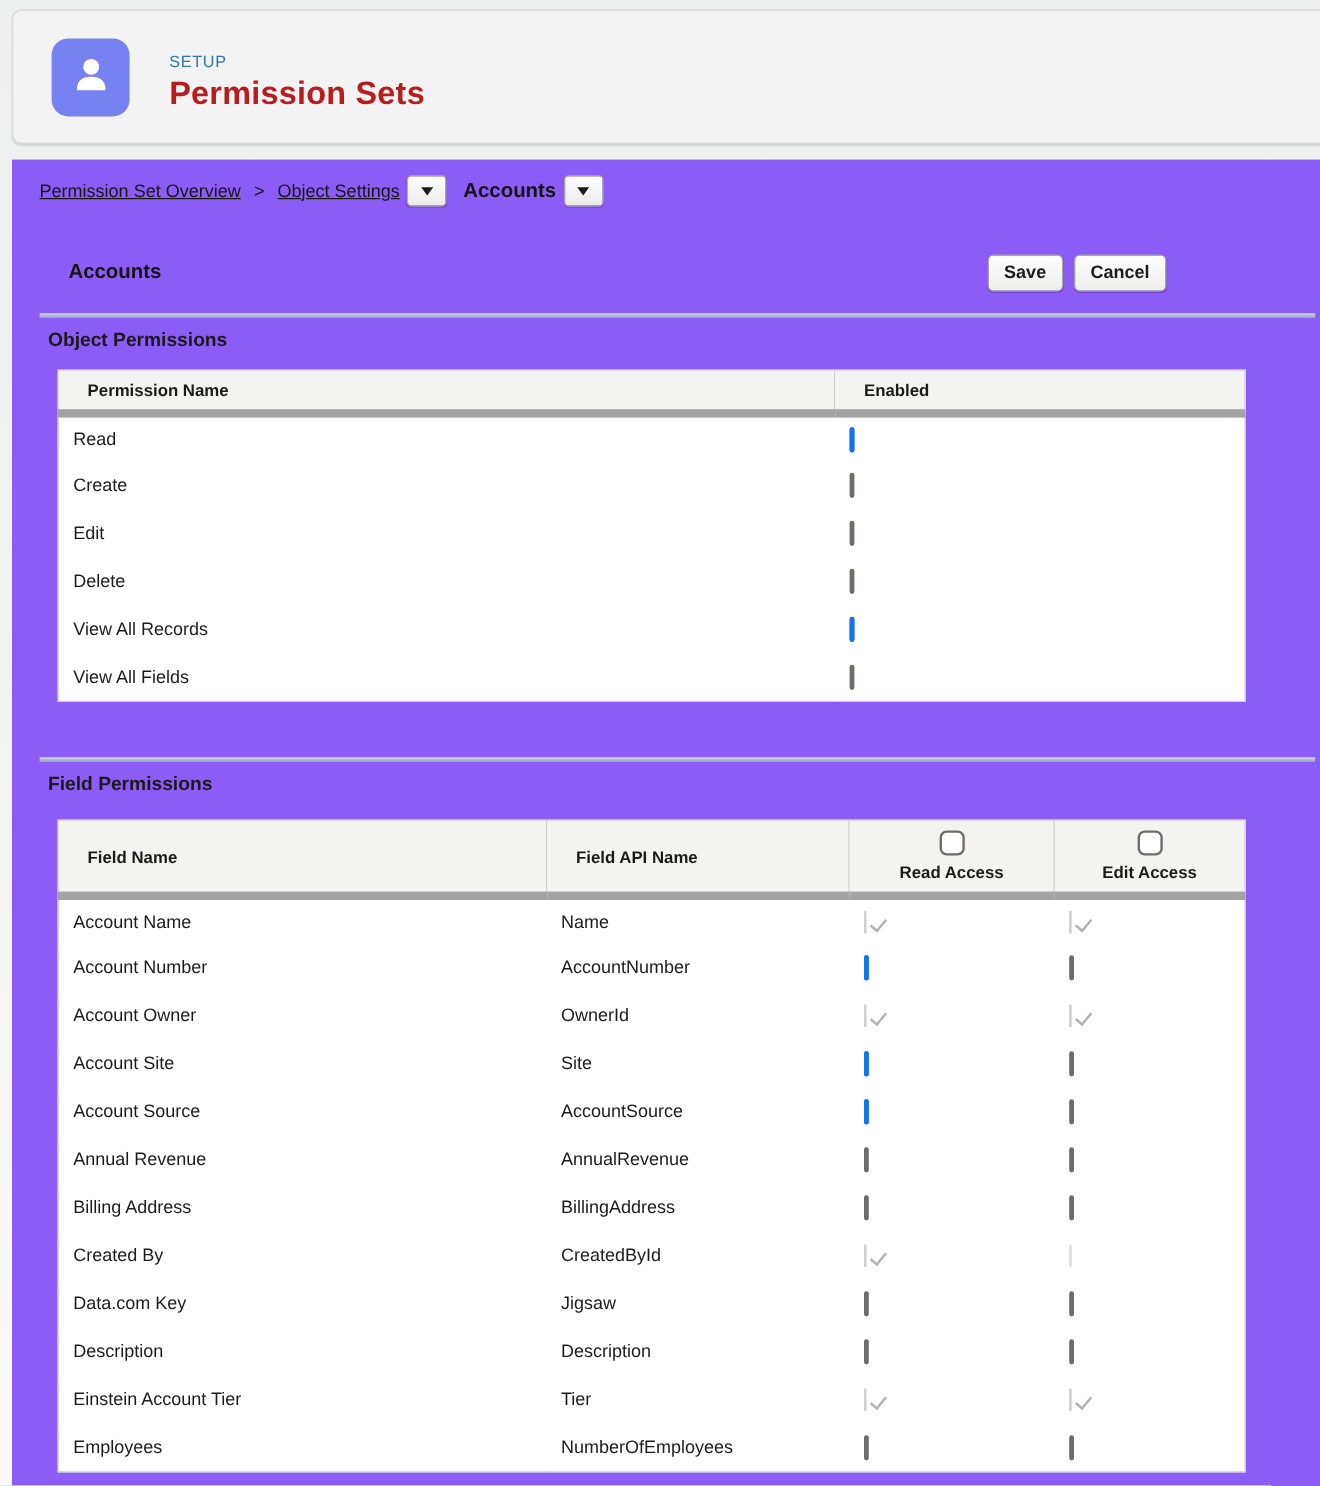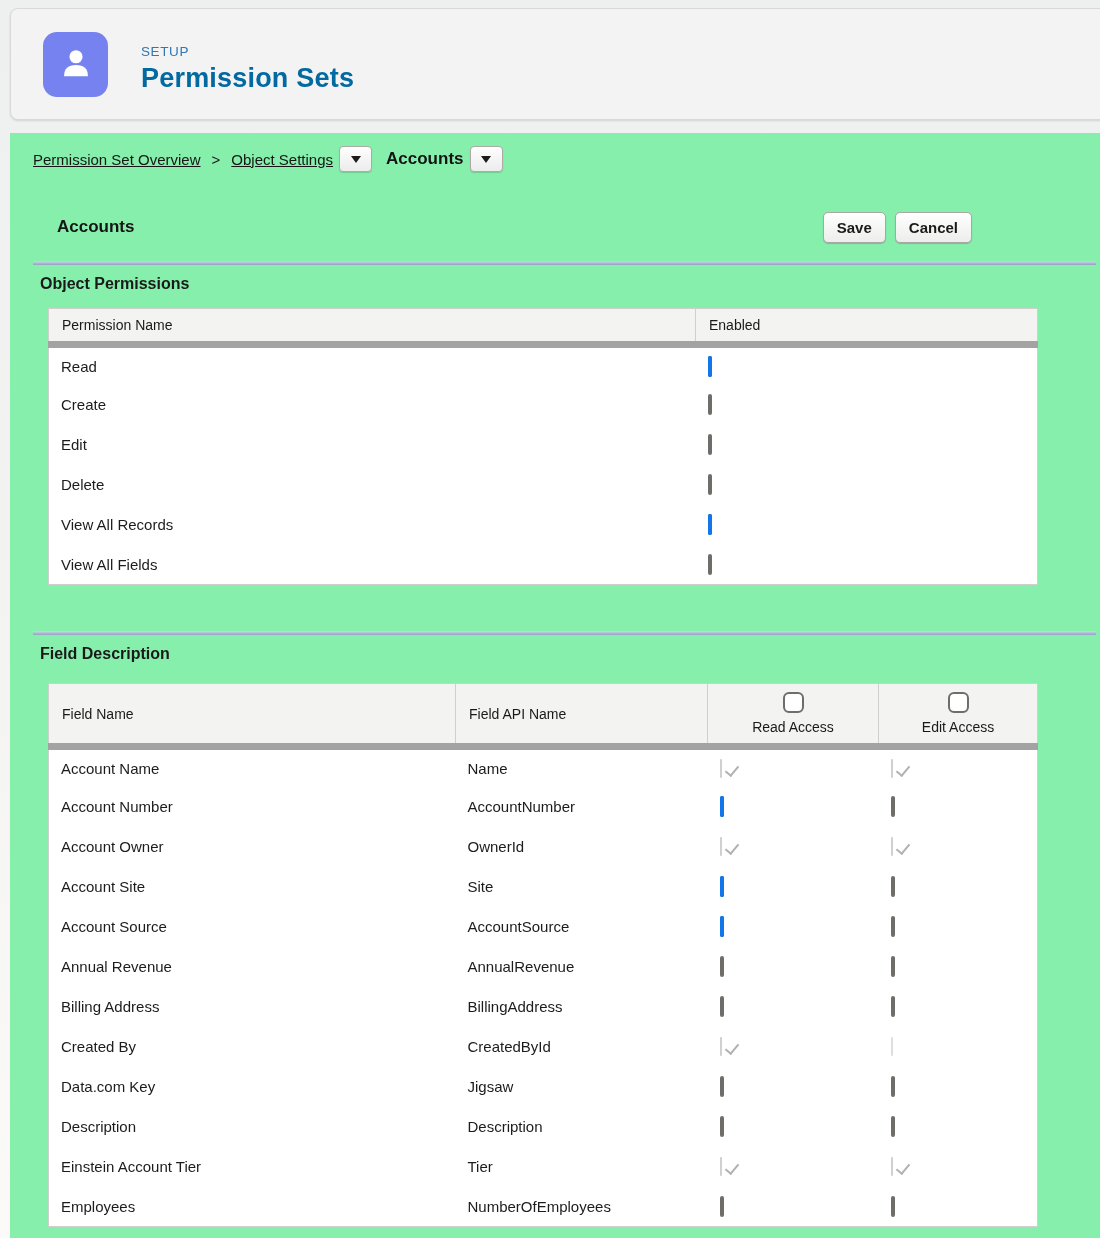--- a/index.html
+++ b/index.html
@@ -15,26 +15,26 @@
     position:absolute; left:10px; top:8px; width:1100px; height:112px;
     background:#f3f3f3; border:1px solid #d9d9d9; border-radius:8px;
     box-shadow:0 1px 2px rgba(0,0,0,.12);
   }
   .setup-icon {
     position:absolute; left:32px; top:23px; width:65px; height:65px;
     background:#7582f0; border-radius:14px; display:flex; align-items:center; justify-content:center;
   }
   .hdr-text { position:absolute; left:130px; top:35px; }
   .eyebrow { font-size:13.5px; color:#2e76b5; letter-spacing:.6px; font-weight:400; }
-  .page-title { margin-top:4px; font-size:27px; font-weight:700; color:#0369a1; letter-spacing:.2px; }
+  .page-title { margin-top:4px; font-size:27px; font-weight:700; color:#b91c1c; letter-spacing:.2px; }
 
   
   .content {
     position:absolute; left:10px; top:133px; width:1090px; height:1105px;
-    background:#86efac; padding:13px 0 0 23px; overflow:hidden;
+    background:#8b5cf6; padding:13px 0 0 23px; overflow:hidden;
   }
 
   
   .breadcrumb { display:flex; align-items:center; font-size:15px; }
   .crumb-link { color:#161616; text-decoration:underline; cursor:pointer; }
   .crumb-sep { margin:0 11px; color:#161616; }
   .crumb-current { font-size:17px; font-weight:700; color:#141414; margin-left:14px; }
   .dd-btn {
     margin-left:6px; width:33px; height:26px; border:1px solid #adaba8; border-radius:4px;
     background:linear-gradient(#fefefe,#ececec); box-shadow:0 1px 1px rgba(0,0,0,.15);
@@ -59,22 +59,22 @@
   .blue-divider.second { margin-top:46px; }
 
   .sec-heading { margin:10px 0 0 7px; font-size:16px; font-weight:700; color:#1a1a1a; }
 
   
   table.perm { margin:15px 0 0 15px; width:989px; border-collapse:collapse; table-layout:fixed; background:#fff; }
   table.perm.fieldtbl { margin-top:20px; }
   table.perm, table.perm th { border:1px solid #d0cfcd; }
   table.perm td { border:none; }
   thead th {
-    background:#f3f3f2; text-align:left; font-size:14px; font-weight:400; color:#1a1a1a;
-    padding:8px 13px; height:34px; vertical-align:middle;
+    background:#f3f3f2; text-align:left; font-size:14px; font-weight:700; color:#1a1a1a;
+    padding:8px 24px; height:34px; vertical-align:middle;
   }
   .fieldtbl thead th { height:46px; }
   tbody td { padding:0 12px; height:40px; font-size:15px; color:#1c1c1c; vertical-align:middle; }
   tbody tr + tr td { border-top:1px solid #e8e1c5; }
   tbody tr:first-child td { border-top:7px solid #a3a3a3; }
   .hdr-cbx-wrap { display:flex; align-items:center; gap:6px;flex-direction:column; }
 
   
   .cbx { width:22px; height:22px; border-radius:6px; position:relative; cursor:pointer; }
   .cbx.small { width:21px; height:21px; }
@@ -176,21 +176,21 @@
 
   <tr>
     <td><span>View All Fields</span></td>
     <td><span class="cbx unchecked"></span></td>
   </tr>
 </tbody>
   </table>
 
   <div class="blue-divider second"></div>
 
-  <div class="sec-heading">Field Description</div>
+  <div class="sec-heading">Field Permissions</div>
 
   <table class="perm fieldtbl">
     <colgroup>
         <col style="width:407px">
         <col style="width:252px">
         <col style="width:171px">
         <col style="width:159px">
       </colgroup>
     <thead>
       <tr>

